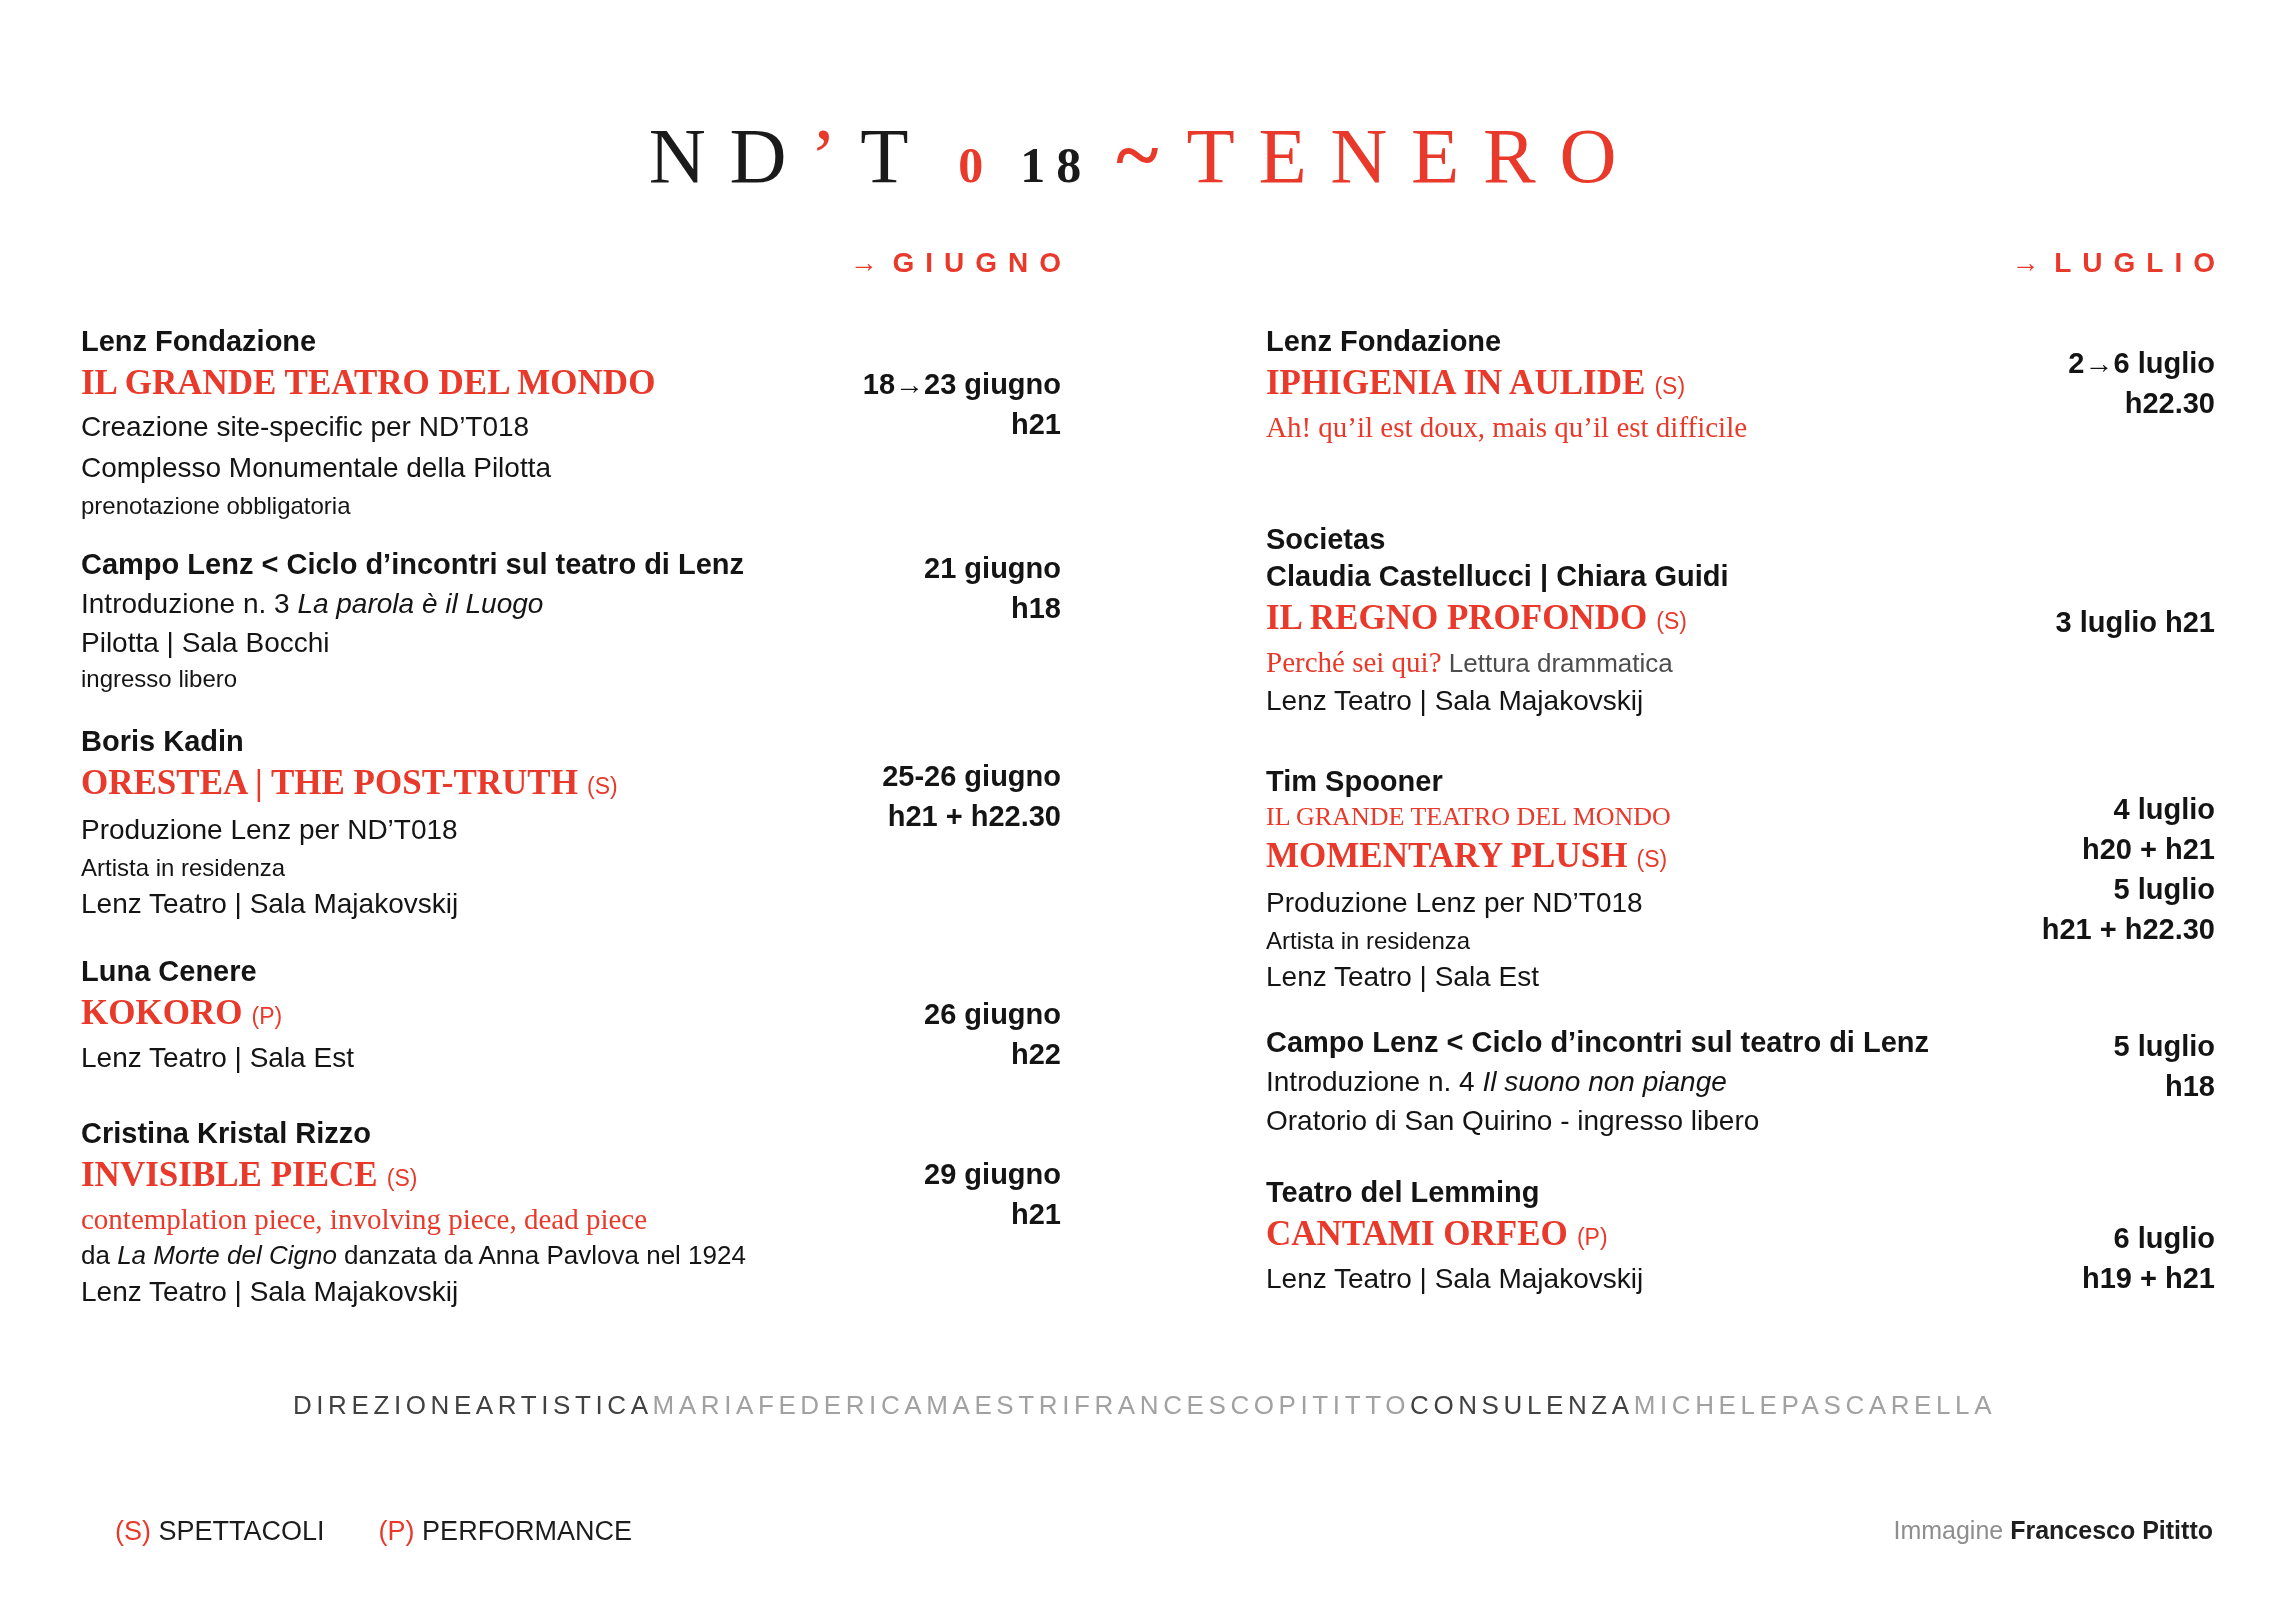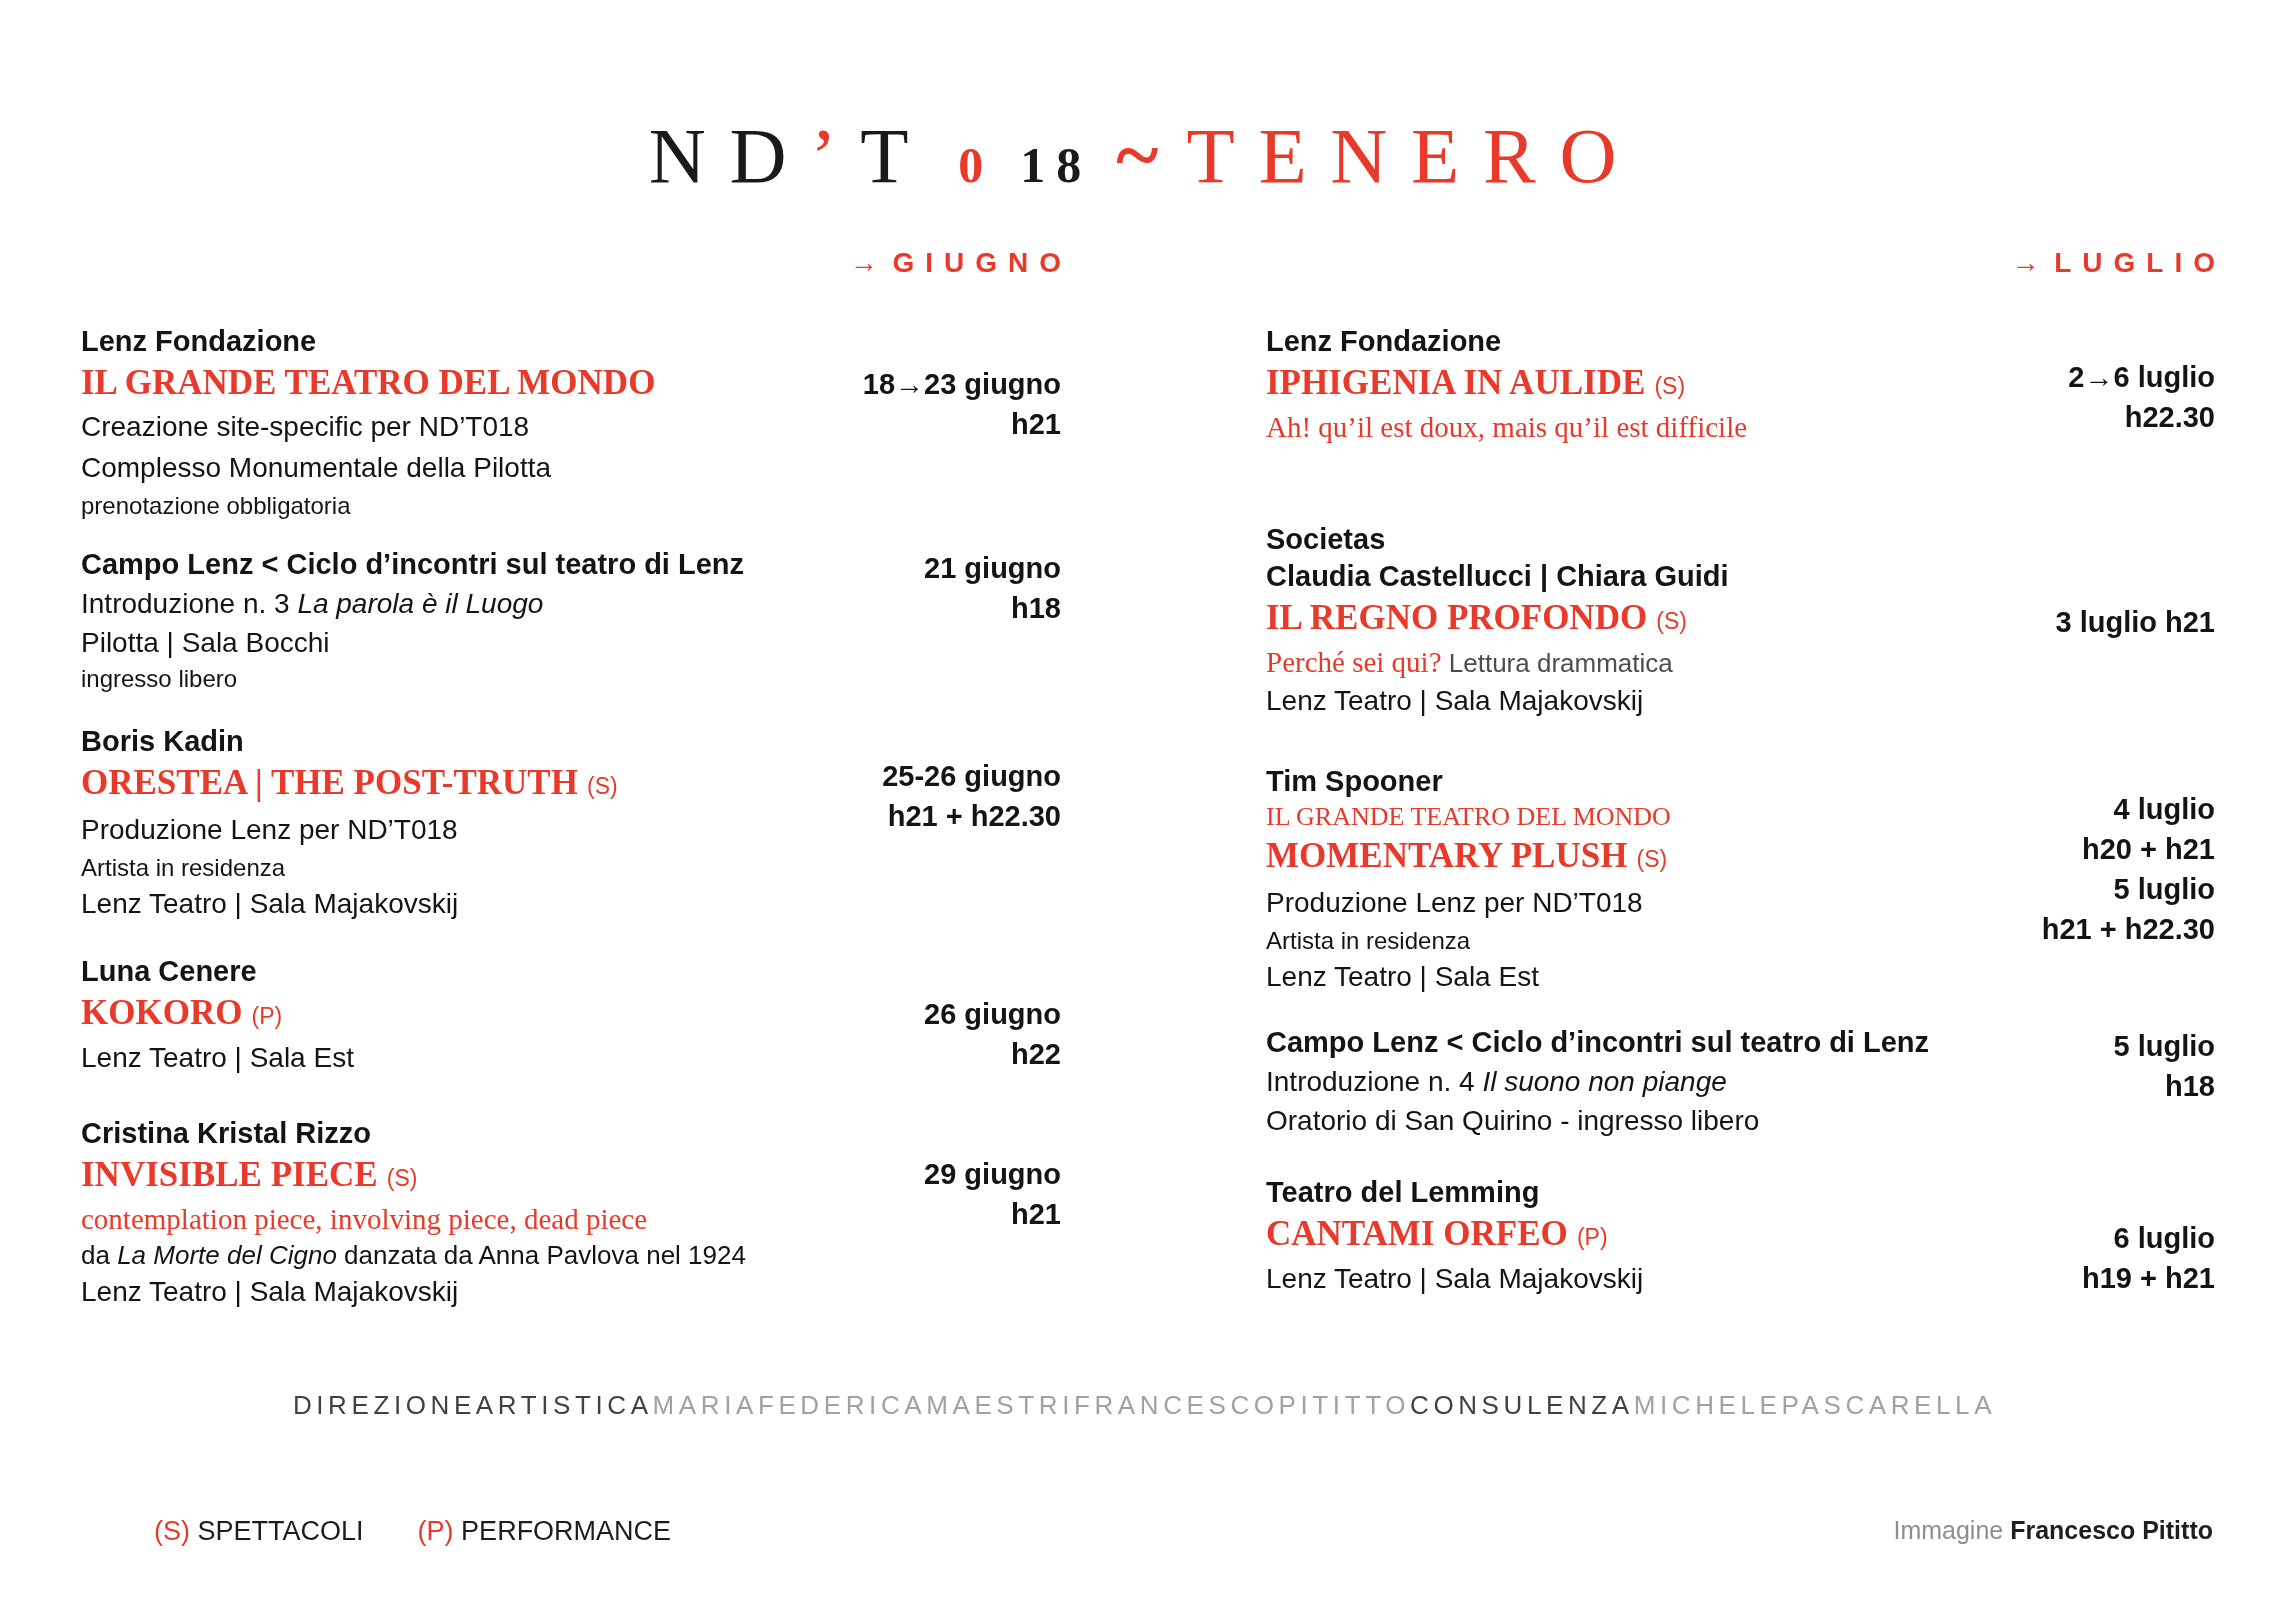--- a/index.html
+++ b/index.html
@@ -38,21 +38,21 @@
   .t-small{font-weight:400;font-size:24px;line-height:35px;color:#141414;}
   .italic{font-style:italic;}
   .gray-sans{font-family:"Liberation Sans", sans-serif;font-size:26px;color:#4d4d4d;}
 
   
   .credits-line{position:absolute;left:0;width:100%;text-align:center;font-size:26px;letter-spacing:4.6px;white-space:nowrap;}
   .credits-line .lbl{color:#414141;}
   .credits-line .names{color:#a1a1a1;}
   .credits-line.l1{top:1390px;}
   .credits-line.l2{top:1445px;}
-  .legend{position:absolute;left:115px;top:1516px;font-size:27px;color:#1c1c1c;white-space:nowrap;margin-left:39px;}
+  .legend{position:absolute;left:115px;top:1516px;font-size:27px;color:#1c1c1c;white-space:nowrap;}
   .legend .gap{display:inline-block;width:39px;}
   .image-credit{position:absolute;right:76px;top:1516px;font-size:25px;white-space:nowrap;}
   .image-credit .muted{color:#8e8e8e;}
   .image-credit .name{color:#1f1f1f;font-weight:700;}
 </style>
 </head>
 <body>
 
 <div class="page">
 
@@ -139,21 +139,21 @@
   </section>
 
   <section class="col right">
 
     <article class="entry" style="top:323px">
       <div class="lines">
         <div class="t-artist">Lenz Fondazione</div>
         <div class="t-title"><span>IPHIGENIA IN AULIDE</span><span class="tag">(S)</span></div>
         <div class="t-sub">Ah! qu’il est doux, mais qu’il est difficile</div>
       </div>
-      <div class="dates" style="margin-top:34px">
+      <div class="dates" style="margin-top:20px">
         <div>2→6 luglio</div>
         <div>h22.30</div>
       </div>
     </article>
 
     <article class="entry" style="top:521px">
       <div class="lines">
         <div class="t-artist">Societas</div>
         <div class="t-artist">Claudia Castellucci | Chiara Guidi</div>
         <div class="t-title"><span>IL REGNO PROFONDO</span><span class="tag">(S)</span></div>

